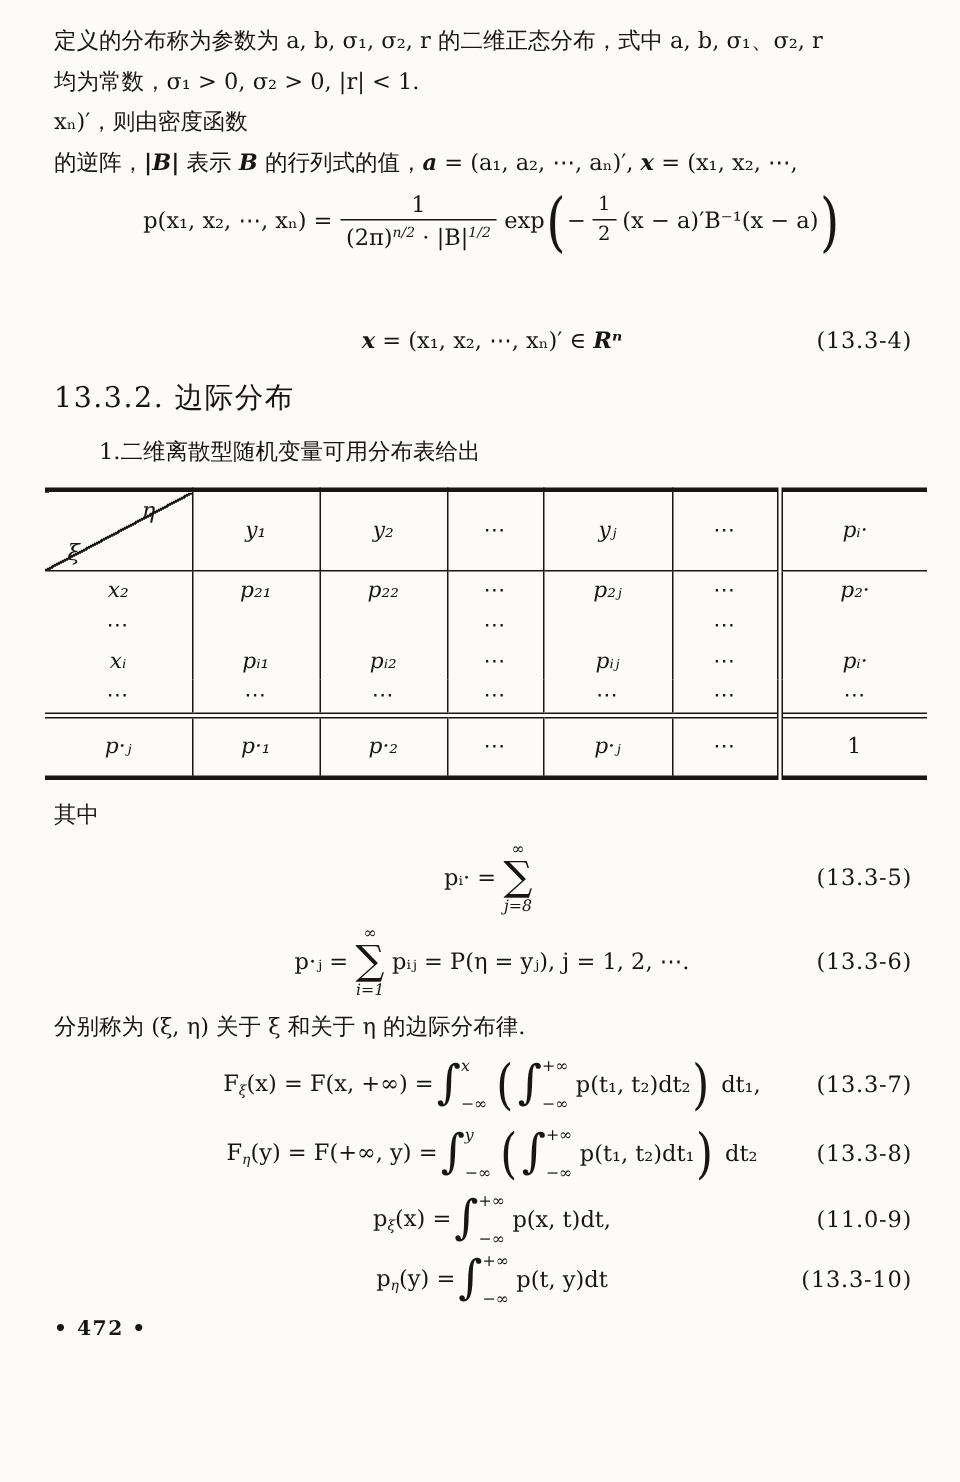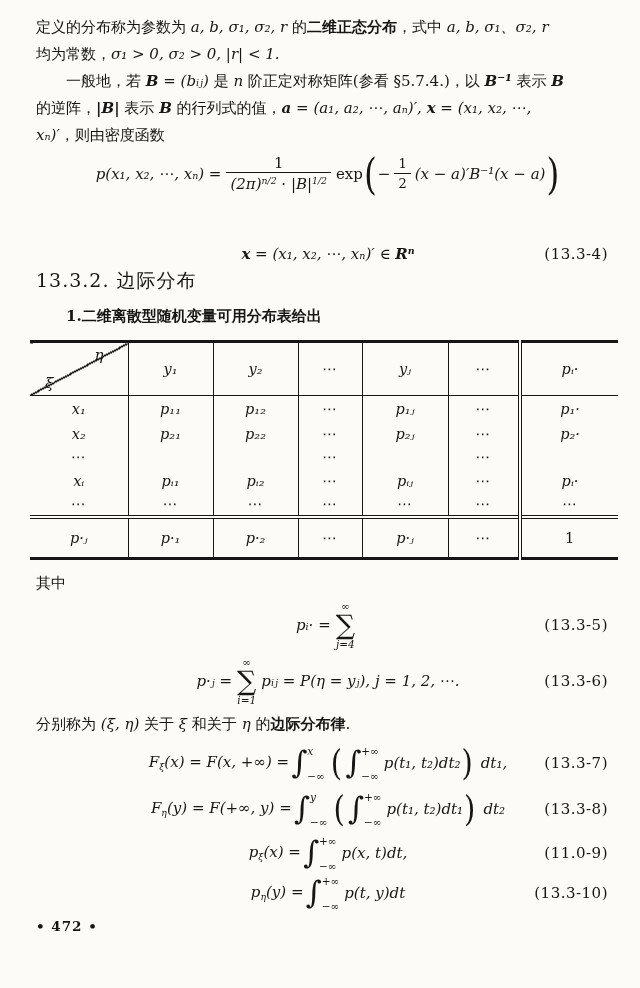--- a/index.html
+++ b/index.html
@@ -8,22 +8,22 @@
     width:640px;height:988px;
     box-sizing:border-box;
     background:#fcfbf7;
     color:#171614;
     padding:14px 20px 0 36px;
     font-family:"DejaVu Serif","Liberation Serif","DejaVu Sans",serif;
     overflow:hidden;
   }
   .line{font-size:15px;line-height:27px;white-space:nowrap;}
   .indent{padding-left:30px;}
-  .s-i{font-style:italic;}
-  .s-b{font-weight:bold;}
+  .s-i{}
+  .s-b{font-weight:normal;}
   .s-bi{font-weight:bold;font-style:italic;}
   .s-sub{font-size:0.62em;font-style:italic;vertical-align:-0.35em;}
   .s-sup{font-size:0.62em;font-style:italic;vertical-align:0.55em;}
 
   
   .eq{position:relative;display:flex;align-items:center;justify-content:center;font-size:15px;margin-top:44px;}
   .eq .tag{position:absolute;right:12px;font-style:normal;font-size:15px;letter-spacing:0.5px;text-align:right;}
   .frac{display:inline-flex;flex-direction:column;align-items:center;margin:0 5px;line-height:1.25;}
   .frac .num{padding:0 3px;}
   .frac .den{border-top:1.4px solid #171614;padding:2px 4px 0;}
@@ -32,21 +32,21 @@
   .bigop .op{font-size:27px;line-height:0.95;font-style:normal;}
   .bigop .lim{font-size:10.5px;font-style:italic;line-height:1.2;}
   .intgrp{display:inline-flex;align-items:center;margin:0 2px;}
   .intsym{font-size:31px;line-height:1;font-style:normal;transform:translateY(-1px);}
   .intlims{display:inline-flex;flex-direction:column;justify-content:space-between;height:37px;
            font-size:10.5px;font-style:italic;margin-left:0;margin-right:3px;}
   .bigp{display:inline-block;font-size:29px;line-height:1;transform:scaleY(1.25);font-style:normal;padding:0 1px;}
   .bigp.xl{font-size:33px;transform:scaleY(1.3);}
   .eqgap{width:7px;display:inline-block;}
 
-  .h1{font-size:19px;line-height:26px;letter-spacing:1px;white-space:nowrap;}
+  .h1{font-size:19px;line-height:26px;margin-top:12px;letter-spacing:1px;white-space:nowrap;}
 
   
   .dist-table{border-collapse:collapse;width:588px;margin:10px 0 0 -6px;table-layout:fixed;
               border-top:3px solid #171614;border-bottom:3px solid #171614;font-size:14.5px;}
   .dist-table th,.dist-table td{border-left:1px solid #171614;border-right:1px solid #171614;
               text-align:center;font-weight:normal;padding:0;overflow:hidden;}
   .dist-table tr > *:first-child{border-left:none;border-right:1.8px solid #171614;}
   .dist-table tr > *:last-child{border-right:none;}
   .dist-table tr > *:nth-child(7){border-left:4px double #171614;}
   .dist-table thead th{height:52px;border-bottom:1.6px solid #171614;}
@@ -65,23 +65,22 @@
   .mt2{margin-top:2px;}.mt4{margin-top:4px;}.mt10{margin-top:10px;}
   .h46{height:46px;}.h52{height:52px;}.h42{height:42px;}.h38{height:38px;}.h26{height:26px;}
 </style>
 </head>
 <body>
 
 <div class="page">
 
   <div class="line"><span>定义的分布称为参数为 </span><span class="s-i">a, b, σ₁, σ₂, r</span><span> 的</span><span class="s-b">二维正态分布</span><span>，式中 </span><span class="s-i">a, b, σ₁、σ₂, r</span></div>
   <div class="line"><span>均为常数，</span><span class="s-i">σ₁ &gt; 0, σ₂ &gt; 0, |r| &lt; 1.</span></div>
-  <div class="line indent"><span>一般地，若 </span><span class="s-bi">B</span><span class="s-i"> = (bᵢⱼ)</span><span> 是 </span><span class="s-i">n</span><span> 阶正定对称矩阵(参看 §5.7.4.)，以 </span><span class="s-bi">B⁻¹</span><span> 表示 </span><span class="s-bi">B</span></div>
+  <div class="line"><span class="s-i">xₙ)′</span><span>，则由密度函数</span></div>
   <div class="line"><span>的逆阵，</span><span class="s-bi">|B|</span><span> 表示 </span><span class="s-bi">B</span><span> 的行列式的值，</span><span class="s-bi">a</span><span class="s-i"> = (a₁, a₂, ⋯, aₙ)′, </span><span class="s-bi">x</span><span class="s-i"> = (x₁, x₂, ⋯,</span></div>
-  <div class="line"><span class="s-i">xₙ)′</span><span>，则由密度函数</span></div>
 
   <div class="eq h46 mt2">
     <span><span class="s-i">p(x₁, x₂, ⋯, xₙ) = </span></span>
     <span class="frac">
       <span class="num">1</span>
       <span class="den"><span class="s-i">(2π)</span><span class="s-sup">n/2</span><span class="s-i"> · |B|</span><span class="s-sup">1/2</span></span>
     </span>
     <span>exp</span>
     <span class="bigp xl">(</span>
     <span>−</span>
@@ -121,29 +120,20 @@
       <th class="mvar">y₁</th>
           <th class="mvar">y₂</th>
           <th class="dots">⋯</th>
           <th class="mvar">yⱼ</th>
           <th class="dots">⋯</th>
           <th class="mvar">pᵢ·</th>
         </tr>
     </thead>
     <tbody>
         <tr>
-          <td class="mvar">x₁</td>
-          <td class="mvar">p₁₁</td>
-          <td class="mvar">p₁₂</td>
-          <td class="dots">⋯</td>
-          <td class="mvar">p₁ⱼ</td>
-          <td class="dots">⋯</td>
-          <td class="mvar">p₁·</td>
-        </tr>
-        <tr>
           <td class="mvar">x₂</td>
           <td class="mvar">p₂₁</td>
           <td class="mvar">p₂₂</td>
           <td class="dots">⋯</td>
           <td class="mvar">p₂ⱼ</td>
           <td class="dots">⋯</td>
           <td class="mvar">p₂·</td>
         </tr>
         <tr class="short">
           <td class="dots">⋯</td>
@@ -186,21 +176,21 @@
     </tfoot>
   </table>
 
   <div class="line mt10">其中</div>
 
   <div class="eq h52 mt2">
     <span><span class="s-i">pᵢ· = </span></span>
     <span class="bigop">
       <span class="lim">∞</span>
       <span class="op">∑</span>
-      <span class="lim">j=4</span>
+      <span class="lim">j=8</span>
     </span>
     <span class="tag">(13.3-5)</span>
   </div>
 
   <div class="eq h52 mt4">
     <span><span class="s-i">p·ⱼ = </span></span>
     <span class="bigop">
       <span class="lim">∞</span>
       <span class="op">∑</span>
       <span class="lim">i=1</span>

